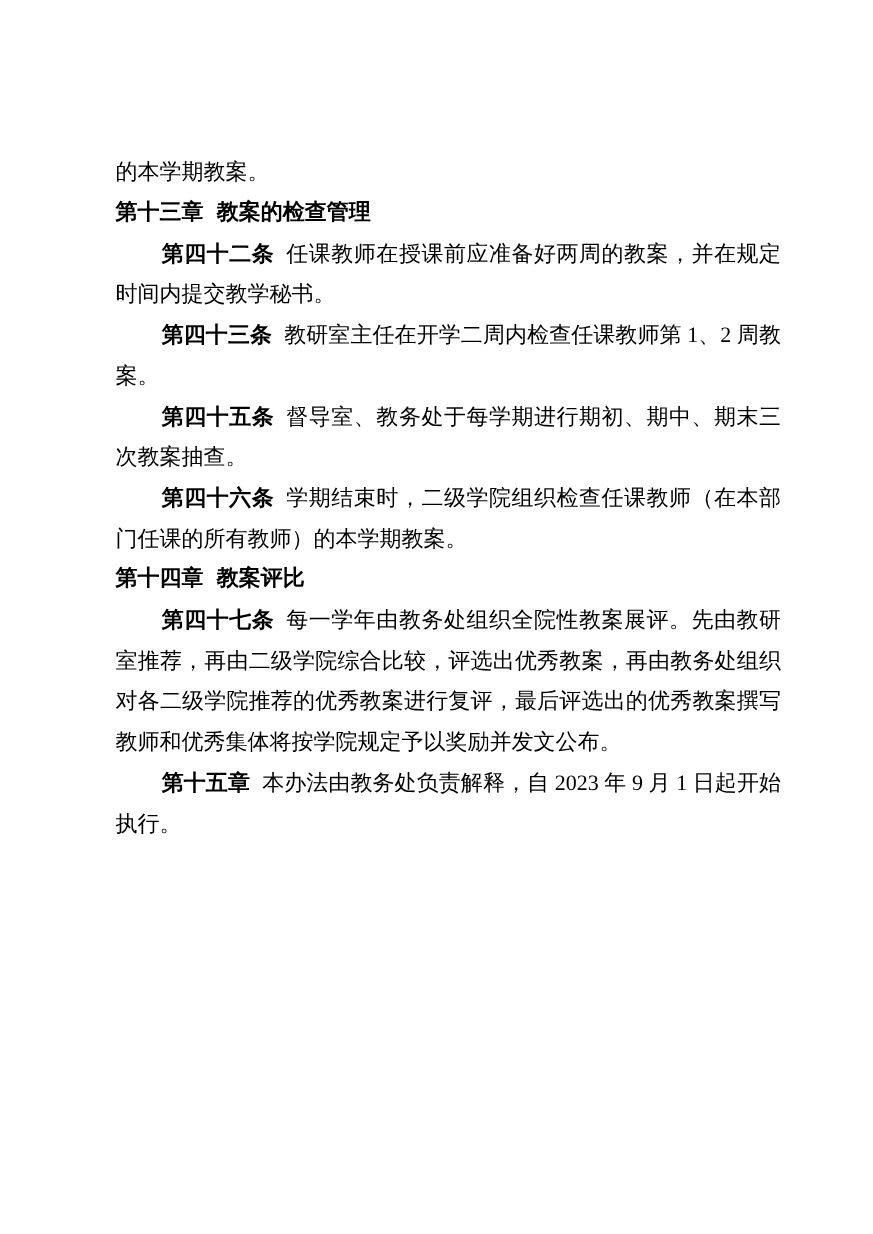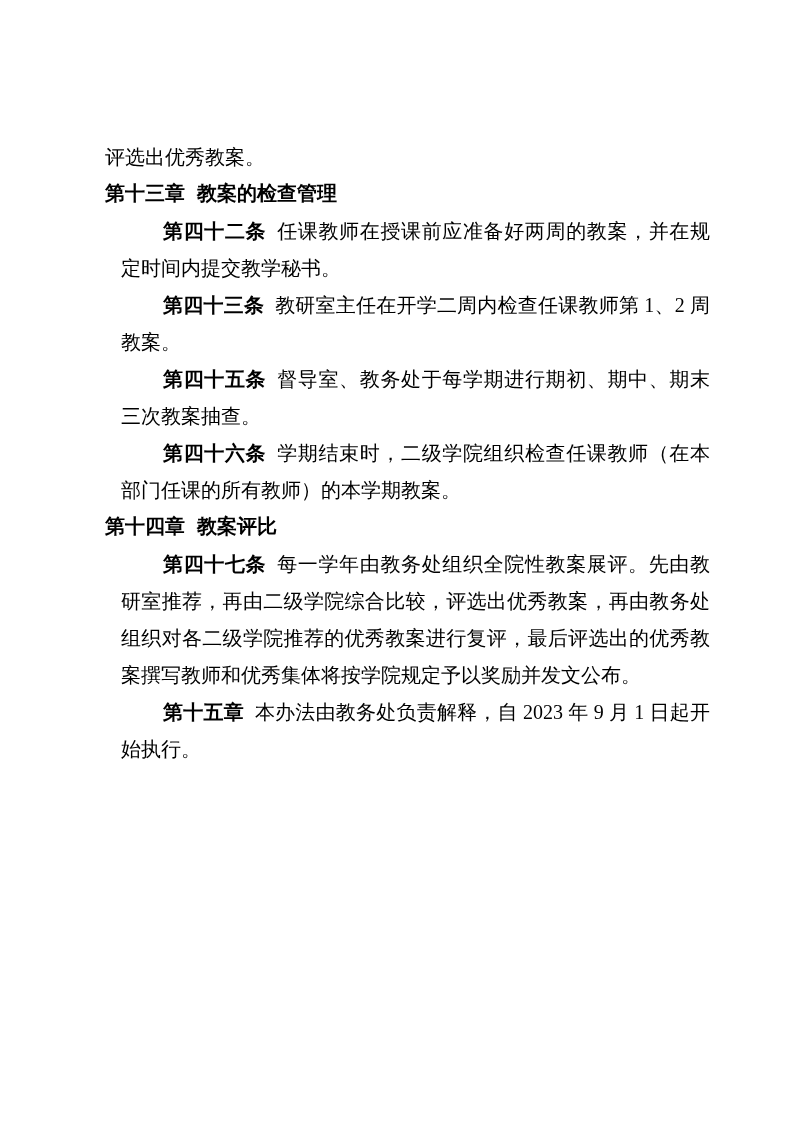--- a/index.html
+++ b/index.html
@@ -20,41 +20,40 @@
     overflow: hidden;
   }
   .page p {
     margin: 0;
     font-size: 20px;
     line-height: 37px;
     text-align: justify;
   }
   .page p.art {
     text-indent: 42px;
-    margin-left: 16px;
   }
   .lead {
     font-weight: bold;
     margin-right: 0.55em;
   }
   .chapter {
     margin: 0;
     font-size: 22px;
     line-height: 38px;
     font-weight: bold;
     text-align: center;
     font-family: Liberation Mono, monospace;
   }
 </style>
 </head>
 <body>
 
 <div class="page">
 
-  <p>评选出优秀教案。</p>
+  <p>的本学期教案。</p>
 
   <p class="chapter">第十三章 教案的检查管理</p>
 
   <p class="art"><span class="lead">第四十二条</span><span>任课教师在授课前应准备好两周的教案，并在规定时间内提交教学秘书。</span></p>
 
   <p class="art"><span class="lead">第四十三条</span><span>教研室主任在开学二周内检查任课教师第 1、2 周教案。</span></p>
 
 
   <p class="art"><span class="lead">第四十五条</span><span>督导室、教务处于每学期进行期初、期中、期末三次教案抽查。</span></p>
 

